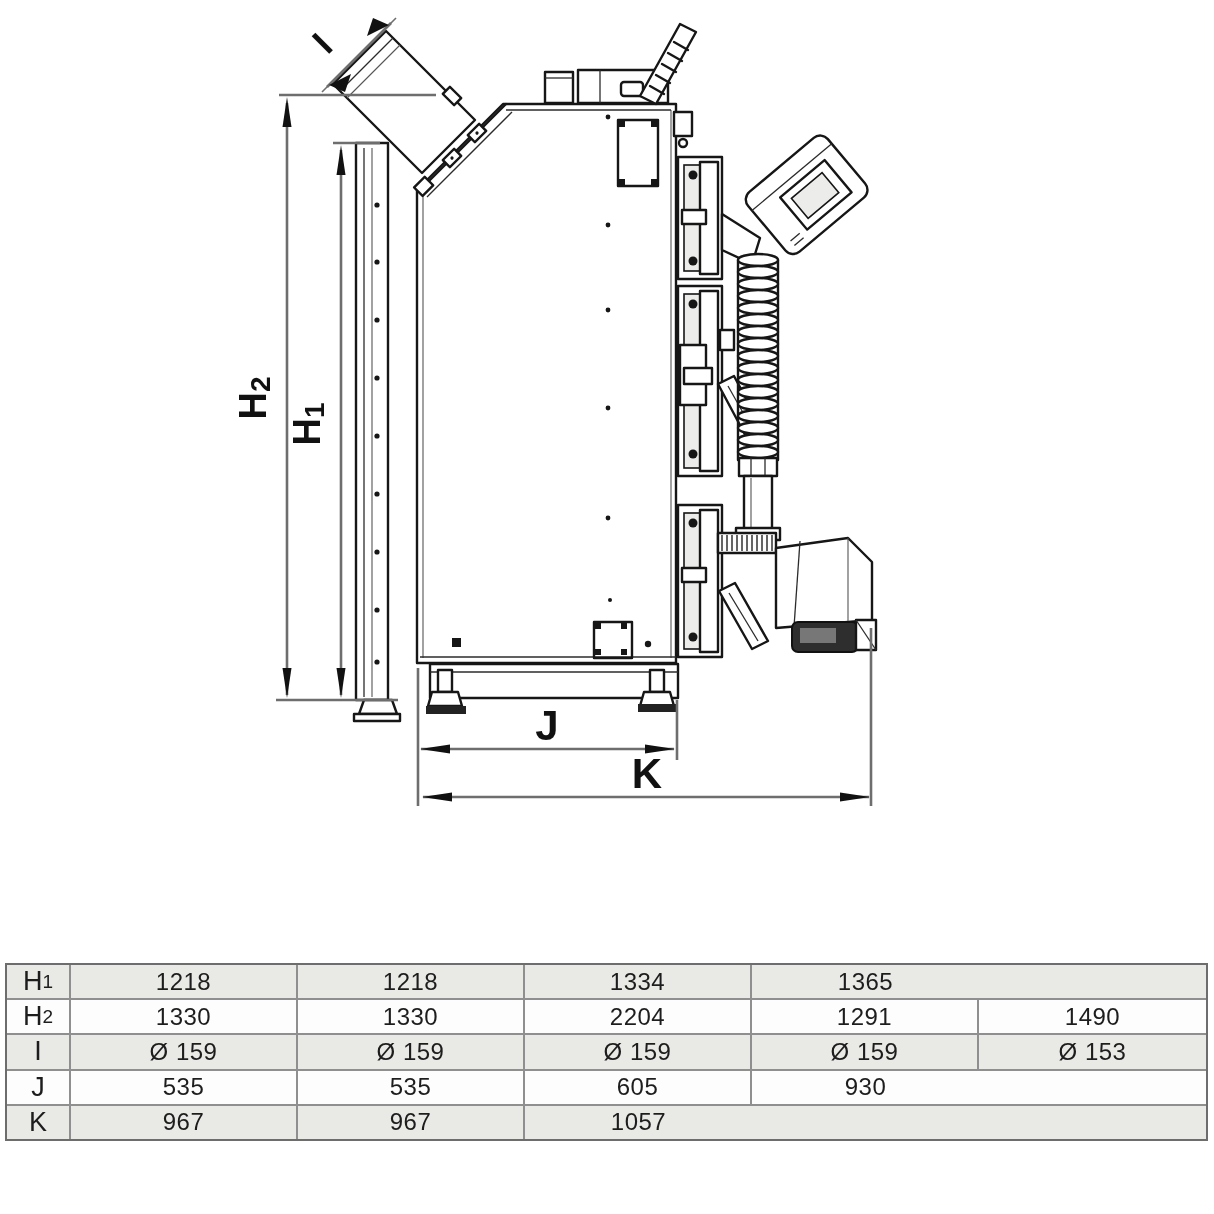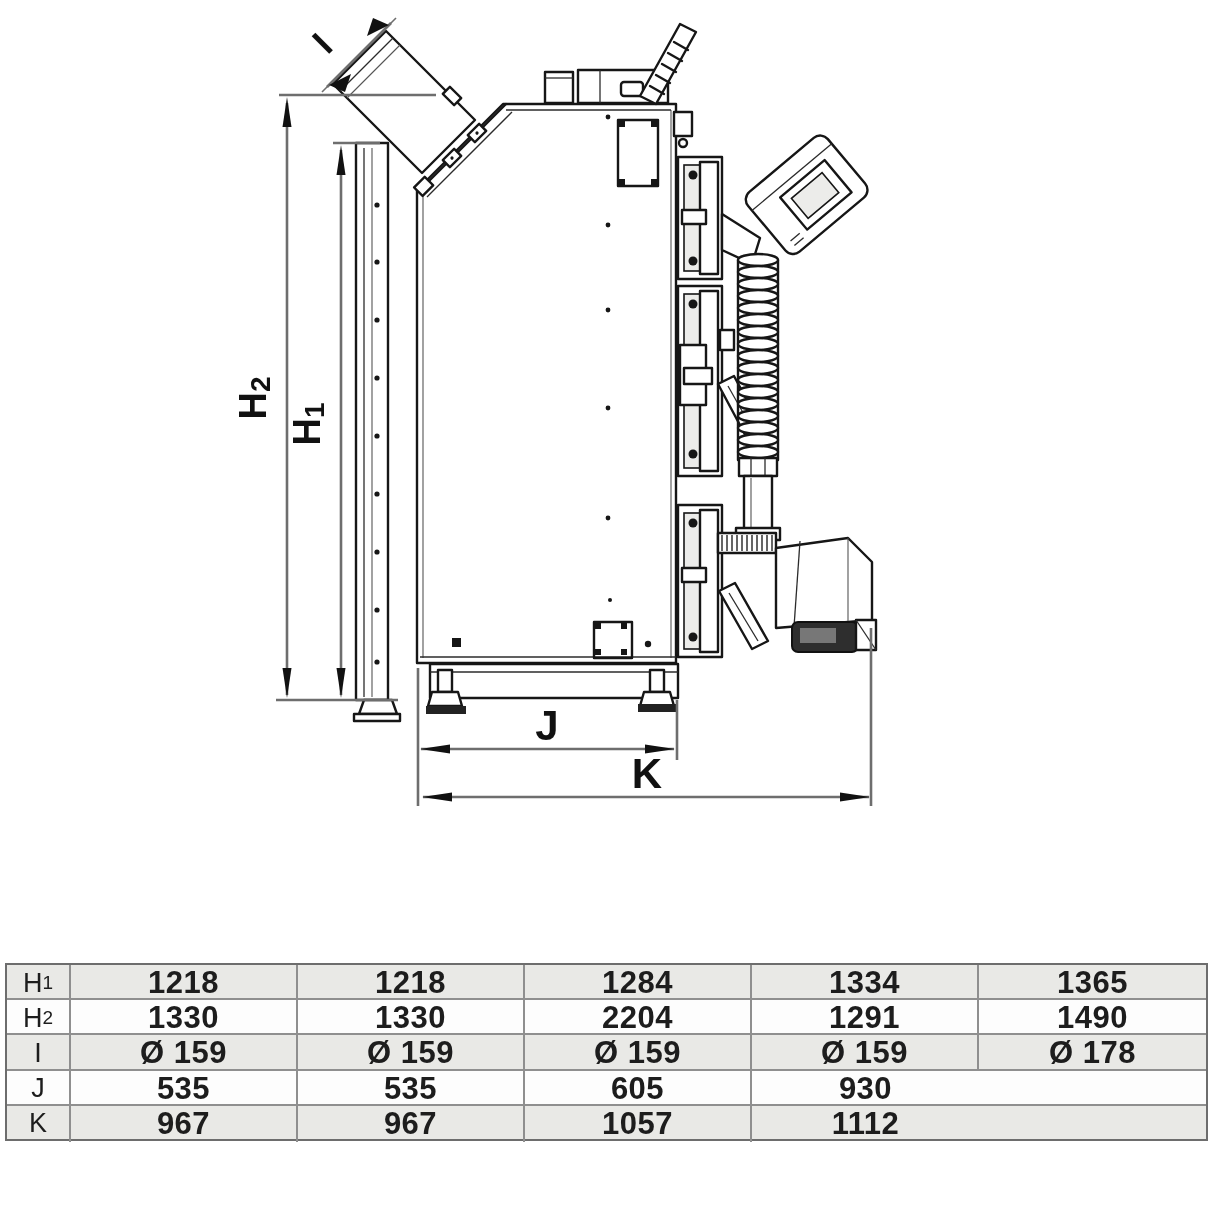--- a/index.html
+++ b/index.html
@@ -17,21 +17,21 @@
   .arr   {fill:#111;stroke:none;}
   .dot   {fill:#161616;stroke:none;}
   .dimtxt{fill:#111;font-weight:bold;font-family:"Liberation Sans",sans-serif;}
   
   .dim-table{position:absolute;left:5px;top:963px;width:1203px;border:2px solid #6d6d6d;background:#fff;box-sizing:border-box;}
   .t-row{display:grid;grid-template-columns:64px 1fr 1fr 1fr 1fr 1fr;height:33.2px;border-top:2px solid #8f8f8f;}
   .t-row:first-child{border-top:none;}
   .t-row.shaded{background:#e9e9e6;}
   .t-row.plain{background:#fdfdfd;}
   .t-cell{display:flex;align-items:center;justify-content:center;border-right:2px solid #8f8f8f;
-          font-size:31px;font-weight:bold;color:#1d1d1d;letter-spacing:.5px;box-sizing:border-box;}
+          font-size:24px;font-weight:normal;color:#1d1d1d;letter-spacing:.5px;box-sizing:border-box;}
   .t-cell:last-child{border-right:none;}
   .t-label{font-size:27px;font-weight:normal;letter-spacing:0;}
   .t-label sub{font-size:19px;line-height:0;vertical-align:-2px;}
 </style>
 </head>
 <body>
 
 <div id="stage">
 
 <svg width="1214" height="958" viewBox="0 0 1214 958">
@@ -273,21 +273,20 @@
 
 <div class="dim-table">
 
   <div class="t-row shaded">
     <div class="t-cell t-label">
           <span>H</span>
           <sub>1</sub>
         </div>
     <div class="t-cell">1218</div>
     <div class="t-cell">1218</div>
-    <div class="t-cell">1284</div>
     <div class="t-cell">1334</div>
     <div class="t-cell">1365</div>
   </div>
 
   <div class="t-row plain">
     <div class="t-cell t-label">
           <span>H</span>
           <sub>2</sub>
         </div>
     <div class="t-cell">1330</div>
@@ -299,21 +298,21 @@
 
   <div class="t-row shaded">
     <div class="t-cell t-label">
           <span>I</span>
           <sub></sub>
         </div>
     <div class="t-cell">Ø 159</div>
     <div class="t-cell">Ø 159</div>
     <div class="t-cell">Ø 159</div>
     <div class="t-cell">Ø 159</div>
-    <div class="t-cell">Ø 178</div>
+    <div class="t-cell">Ø 153</div>
   </div>
 
   <div class="t-row plain">
     <div class="t-cell t-label">
           <span>J</span>
           <sub></sub>
         </div>
     <div class="t-cell">535</div>
     <div class="t-cell">535</div>
     <div class="t-cell">605</div>
@@ -321,17 +320,16 @@
   </div>
 
   <div class="t-row shaded">
     <div class="t-cell t-label">
           <span>K</span>
           <sub></sub>
         </div>
     <div class="t-cell">967</div>
     <div class="t-cell">967</div>
     <div class="t-cell">1057</div>
-    <div class="t-cell">1112</div>
   </div>
 
 </div>
 </div>
 
 </body></html>

